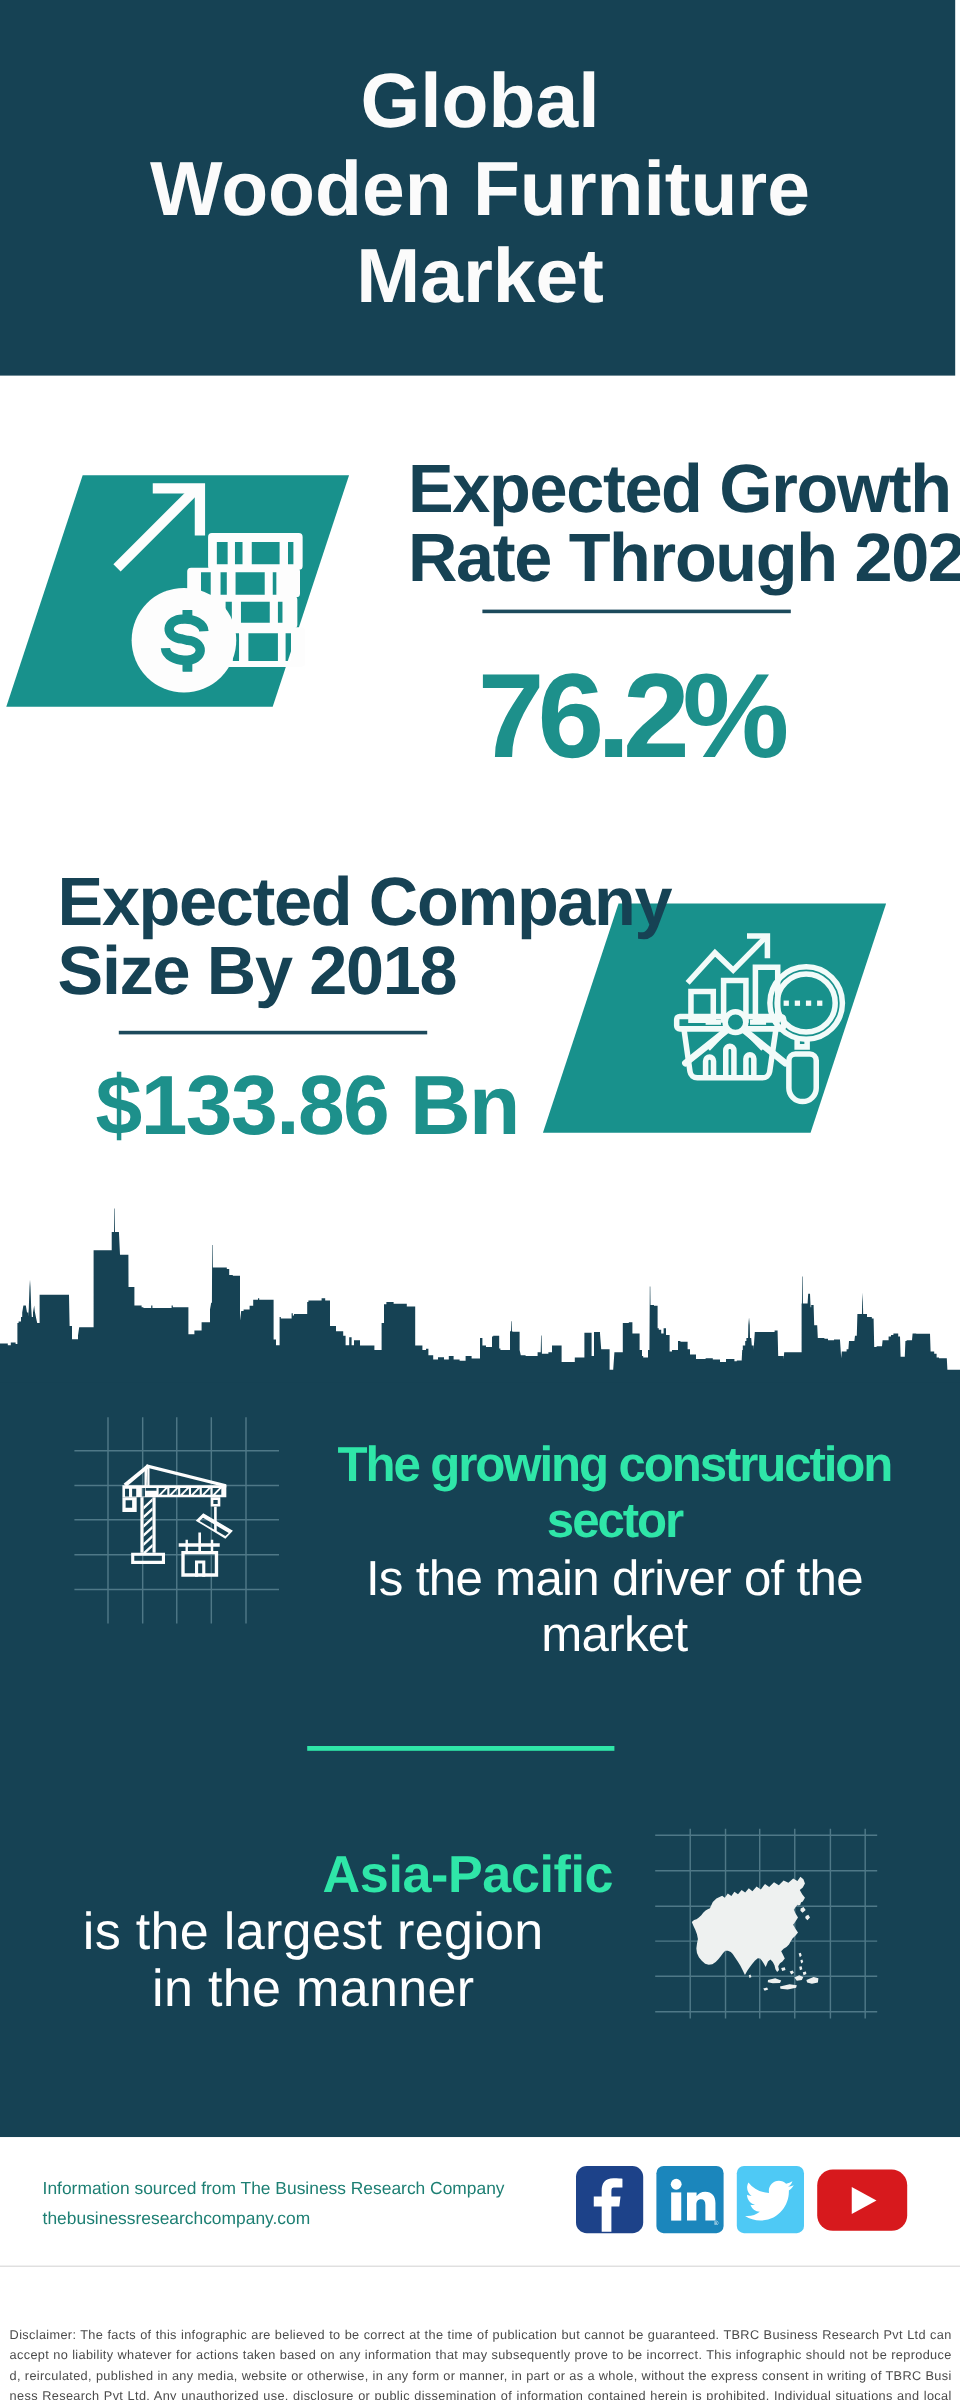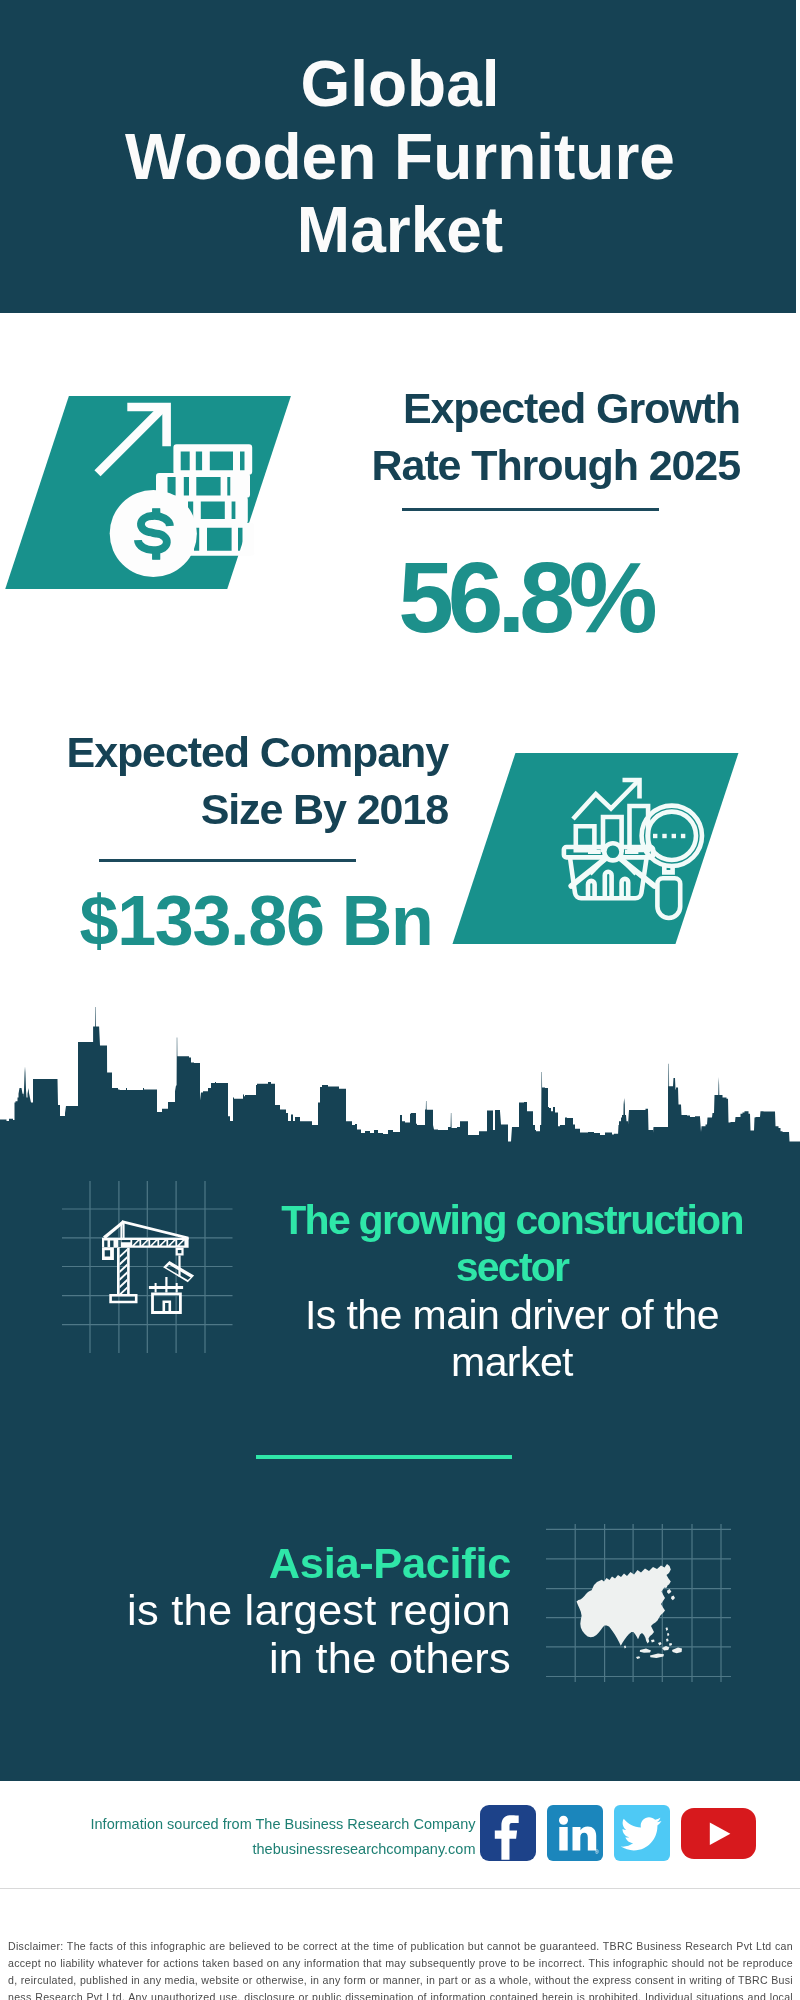--- a/index.html
+++ b/index.html
@@ -17,40 +17,40 @@
   .header{position:absolute;left:0;top:0;width:796px;height:313px;background:#164254;}
   .header .title{
     position:absolute;left:0;top:48px;width:800px;
     text-align:center;color:#fbfbfb;font-size:64px;font-weight:bold;
     line-height:73px;
   }
 
   
   .para{position:absolute;background:#18918c;transform:skewX(-18.25deg);}
 
-  .stat-title{position:absolute;color:#164254;font-size:43px;letter-spacing:-1.1px;font-weight:bold;line-height:57.3px;text-align:right;white-space:nowrap;}
+  .stat-title{position:absolute;color:#164254;font-size:57px;letter-spacing:-1.1px;font-weight:bold;line-height:57.3px;text-align:left;white-space:nowrap;}
   .stat-rule{position:absolute;height:3px;background:#1c4a5c;}
   .stat-value{position:absolute;color:#1d908b;font-weight:bold;text-align:center;white-space:nowrap;}
   .stat-value.v1{font-size:100px;letter-spacing:-6px;line-height:100px;}
   .stat-value.v2{font-size:70px;letter-spacing:-1.3px;line-height:74.5px;}
 
   
   .dark-sec{position:absolute;left:0;top:1152px;width:800px;height:628.5px;background:#164254;}
 
   .msg{position:absolute;text-align:center;line-height:47.4px;font-size:41px;color:#fff;}
   .msg.m2{font-size:43.4px;}
   .msg .g{color:#2fe6a8;font-weight:bold;letter-spacing:-1.75px;}
   .msg.m2 .g{letter-spacing:-0.32px;text-align:right;}
   .msg .w{color:#ffffff;letter-spacing:-0.57px;}
-  .msg.m2 .w{letter-spacing:0.25px;text-align:right;}
+  .msg.m2 .w{letter-spacing:0.25px;}
   .divider{position:absolute;height:4px;background:#2fe6a8;}
 
   
   .footer{position:absolute;left:0;top:1780.5px;width:800px;height:219.5px;background:#fff;}
-  .src{position:absolute;color:#1d7f73;font-size:14.5px;line-height:25px;text-align:right;}
+  .src{position:absolute;color:#1d7f73;font-size:14.5px;line-height:25px;}
   .social{position:absolute;display:flex;gap:11px;}
   .social .sq{width:62px;height:62px;border-radius:9px;position:relative;}
   .disclaimer{position:absolute;color:#4a4a4a;font-size:10.6px;line-height:16.85px;text-align:justify;word-break:break-all;letter-spacing:0.29px;margin-top:44px;}
   .hr-line{position:absolute;height:1px;background:#d9d9d9;width:800px;}
 </style>
 </head>
 <body>
 
 <div class="page">
 
@@ -98,21 +98,21 @@
     </g>
     <rect x="152.2" y="508.4" width="8.0" height="8.0" fill="#1a918c"></rect>
     <rect x="152.2" y="551.0" width="8.0" height="8.6" fill="#1a918c"></rect>
   </svg>
 
   <div class="stat-title" style="left:340px;top:380px;width:400px;">
     <span>Expected Growth</span><br>
     <span>Rate Through 2025</span>
   </div>
   <div class="stat-rule" style="left:402px;top:508px;width:257px;"></div>
-  <div class="stat-value v1" style="left:325px;top:547px;width:400px;">56.8%</div>
+  <div class="stat-value v1" style="left:325px;top:547px;width:400px;">76.2%</div>
 
   <div class="para" style="left:483.6px;top:752.8px;width:222.8px;height:190.7px;">
   </div>
   <svg viewBox="0 0 800 2000" style="position:absolute;left:0;top:0;width:800px;height:2000px;pointer-events:none;overflow:visible;">
     <g fill="none" stroke="#f2fbf9" stroke-width="4.6" stroke-linejoin="miter" stroke-linecap="butt">
 
       <path d="M573.0 819.0 L595.8 794.0 L611.0 808.5 L639.0 780.0"></path>
       <path d="M622.5 780.0 L639.5 780.0 L639.5 798.5"></path>
 
       <path d="M575.8 826.2 h18.6 v24.0 h-18.6 z"></path>
@@ -221,21 +221,21 @@
     <div class="g">The growing construction</div>
     <div class="g">sector</div>
     <div class="w">Is the main driver of the</div>
     <div class="w">market</div>
   </div>
   <div class="divider" style="left:256px;top:1455px;width:256px;"></div>
 
   <div class="msg m2" style="left:11px;top:1540px;width:500px;">
     <div class="g">Asia-Pacific</div>
     <div class="w">is the largest region</div>
-    <div class="w">in the others</div>
+    <div class="w">in the manner</div>
   </div>
 
   <svg viewBox="0 0 800 2000" style="position:absolute;left:0;top:0;width:800px;height:2000px;pointer-events:none;">
     <g stroke="#4f7887" stroke-width="1.2" fill="none">
       <path d="M575.2 1524 V1682 M604.6 1524 V1682 M633.1 1524 V1682 M662.3 1524 V1682 M692 1524 V1682 M721 1524 V1682"></path>
       <path d="M546 1529.3 H731 M546 1558.9 H731 M546 1588.6 H731 M546 1617.6 H731 M546 1646.8 H731 M546 1676.5 H731"></path>
     </g>
     <g fill="#eef1f0">
       <path d="M591.6 1590.3 L594.0 1585.0 L597.0 1582.0 L601.8 1579.7 L604.0 1581.5 L606.5 1578.0 L609.5 1580.0 L612.0 1576.5 L615.0 1578.5 L618.0 1575.0 L621.0 1577.0 L624.0 1573.5 L627.0 1576.0 L630.5 1572.0 L634.0 1574.5 L637.5 1570.0 L641.0 1572.5 L645.0 1568.5 L649.0 1571.0 L653.0 1567.0 L657.0 1569.0 L661.0 1565.5 L664.5 1567.5 L667.0 1564.0 L669.5 1566.0 L670.8 1569.5 L669.0 1573.0 L666.5 1575.0 L668.5 1578.5 L670.8 1581.5 L669.0 1584.5 L666.0 1586.0 L663.5 1588.5 L661.5 1591.5 L663.0 1594.5 L665.0 1598.0 L663.0 1601.0 L661.0 1604.0 L663.0 1607.5 L665.0 1610.5 L663.0 1613.0 L660.6 1615.2 L659.0 1617.8 L657.5 1620.5 L655.4 1622.5 L653.0 1624.0 L651.0 1626.0 L652.5 1629.0 L654.0 1632.0 L652.0 1634.5 L650.0 1636.0 L648.5 1638.5 L649.2 1641.6 L647.6 1643.4 L646.2 1641.0 L645.4 1637.8 L644.0 1635.0 L642.0 1633.0 L640.0 1634.5 L638.8 1637.4 L638.0 1639.2 L636.6 1636.5 L635.0 1634.0 L633.4 1632.0 L631.5 1631.9 L629.0 1634.0 L626.8 1636.6 L624.6 1639.6 L622.6 1642.6 L620.8 1645.8 L619.0 1642.0 L617.0 1638.2 L614.8 1634.6 L612.4 1631.0 L610.6 1628.4 L609.0 1626.6 L606.6 1625.6 L604.4 1625.6 L602.6 1627.4 L600.8 1630.0 L598.8 1632.6 L596.4 1635.0 L593.6 1636.8 L590.6 1637.3 L587.6 1636.4 L584.8 1634.0 L582.4 1631.0 L580.8 1627.6 L580.3 1623.8 L580.8 1619.8 L581.6 1615.8 L580.8 1611.8 L579.4 1608.2 L577.8 1604.8 L576.5 1601.6 L578.4 1600.0 L580.4 1599.4 L582.4 1598.0 L584.4 1596.0 L586.0 1594.0 L588.0 1592.0 L589.8 1591.0 Z"></path>
 

